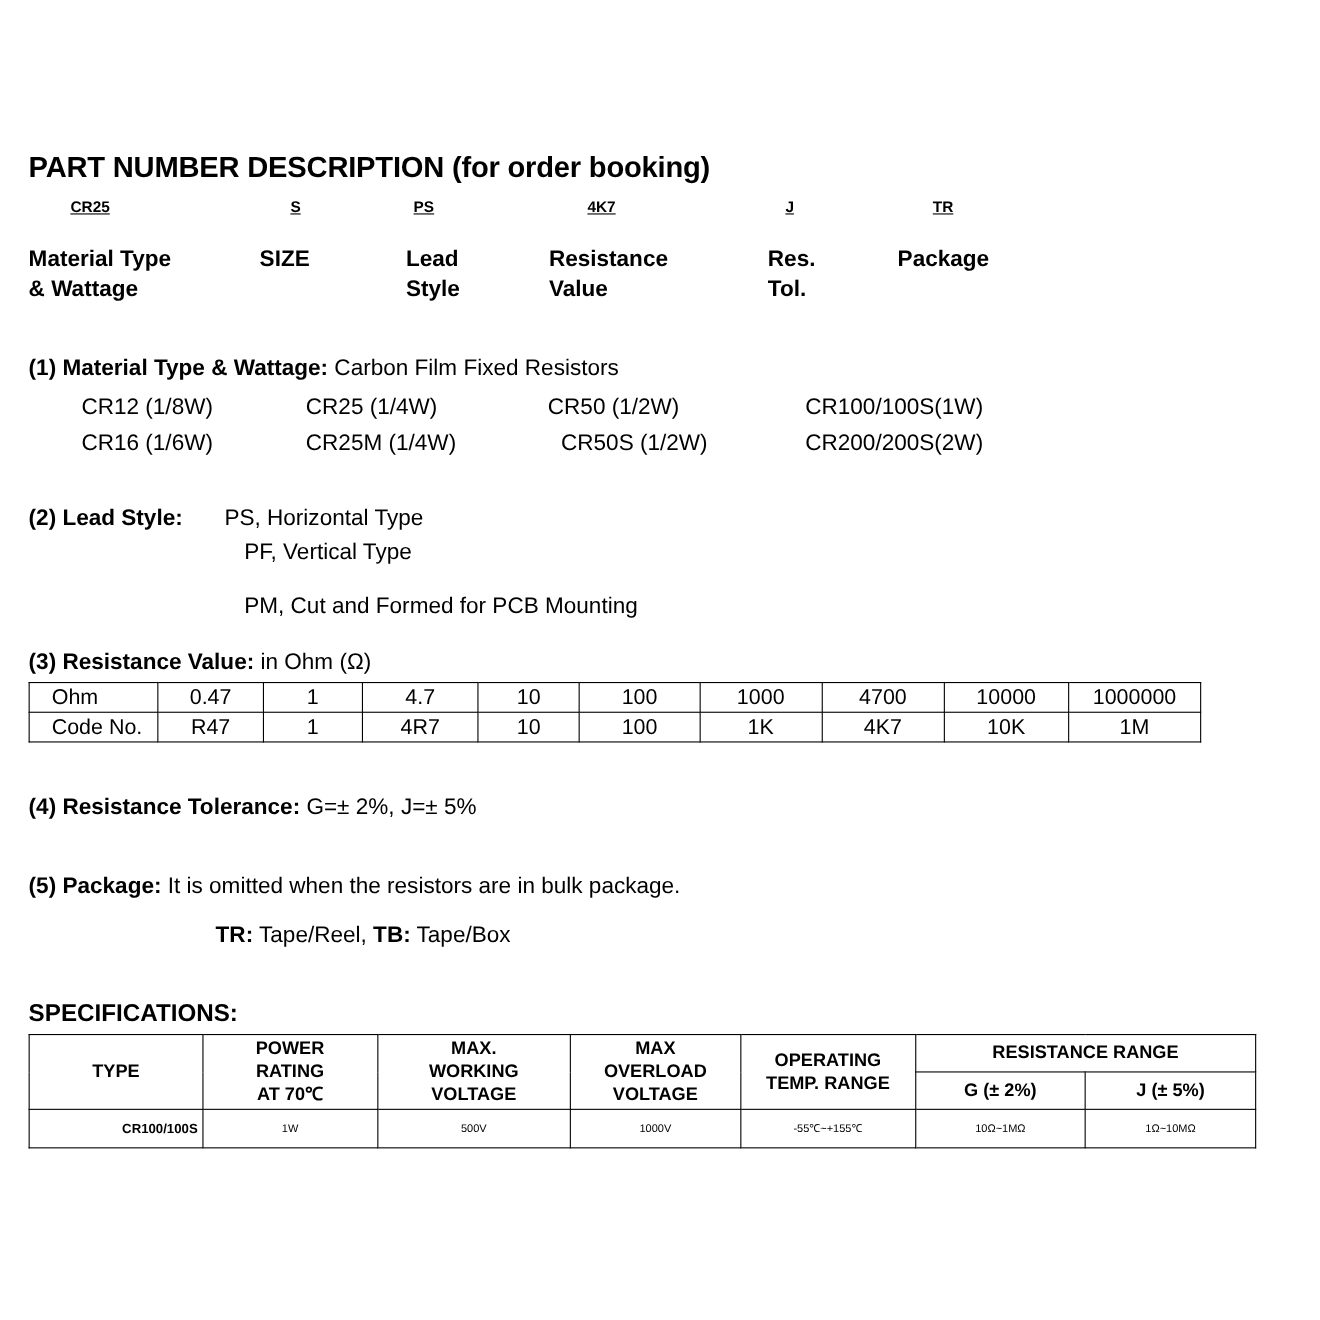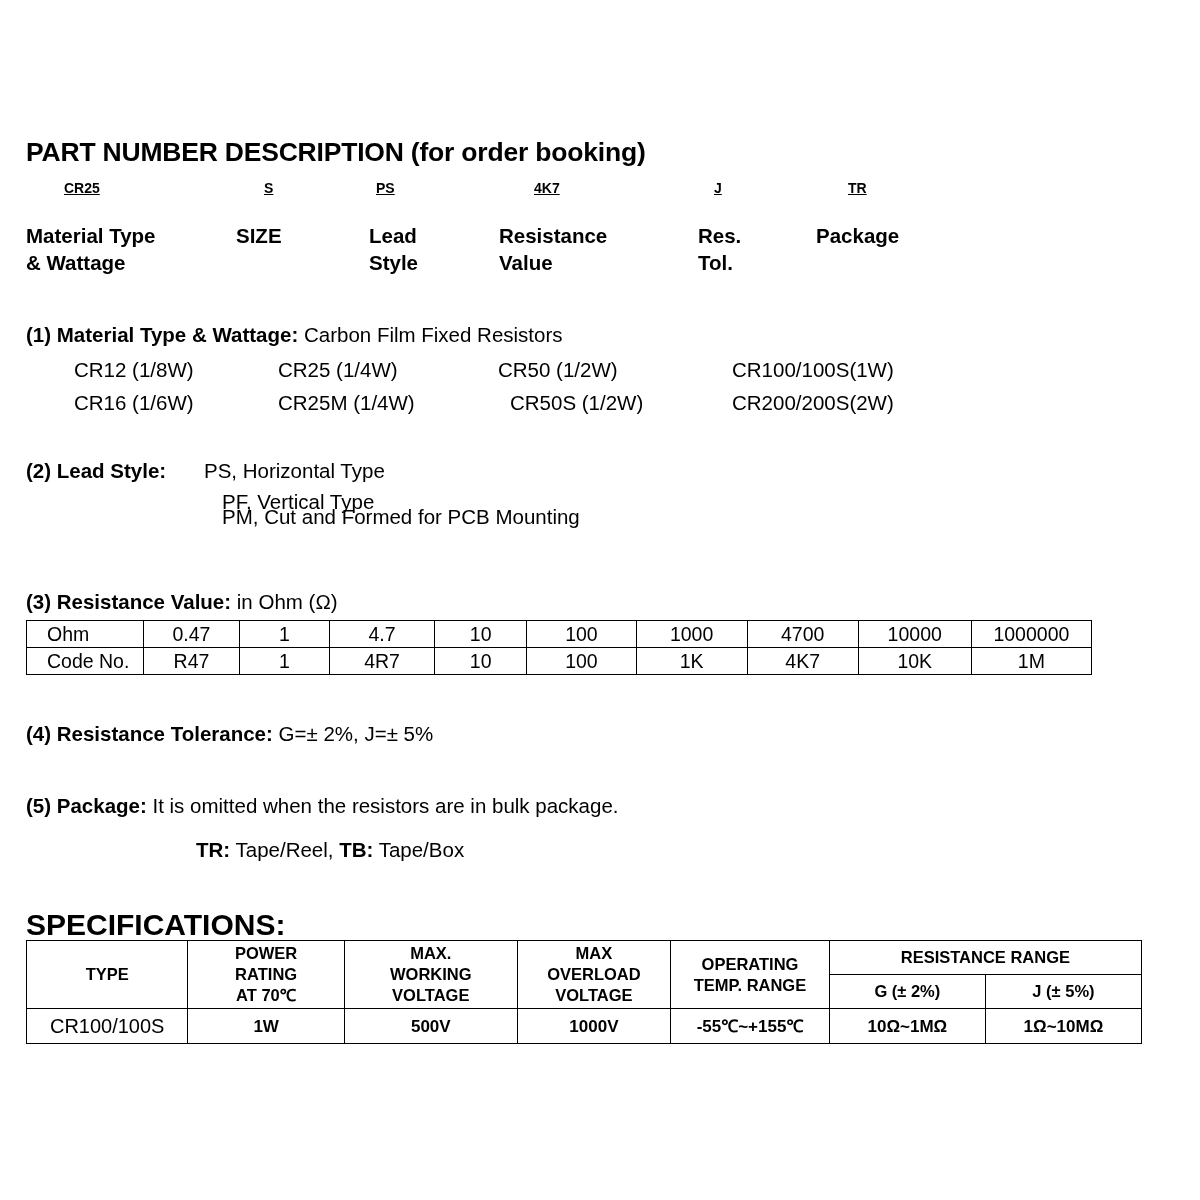--- a/index.html
+++ b/index.html
@@ -118,21 +118,21 @@
   .rv-table td.lbl {
     text-align: left;
     padding-left: 20px;
   }
 
   
   .spec-title {
     position: absolute;
     left: 26px;
     top: 908px;
-    font-size: 30px;
+    font-size: 22px;
     font-weight: bold;
   }
   .spec-table {
     position: absolute;
     left: 26px;
     top: 940px;
     border-collapse: collapse;
     width: 1116px;
     font-size: 16.5px;
     font-weight: bold;
@@ -141,27 +141,28 @@
   .spec-table th, .spec-table td {
     border: 1.5px solid #000;
     padding: 2px 4px;
     text-align: center;
     line-height: 21px;
   }
   .spec-table th {
     font-weight: bold;
   }
   .spec-table td.datacell {
-    font-weight: bold;
-    font-size: 17px;
+    font-weight: normal;
+    font-size: 10px;
     height: 30px;
   }
   .spec-table td.typecell {
-    font-weight: normal;
-    font-size: 20px;
+    font-weight: bold;
+    font-size: 12px;
+    text-align: right;
   }
 </style>
 </head>
 <body>
 
 <div class="page">
 
   <div class="pn-title">PART NUMBER DESCRIPTION (for order booking)</div>
 
   <div class="pn-row">
@@ -197,21 +198,21 @@
     <span class="mat-item" style="left:48px;  top:33px;">CR16 (1/6W)</span>
     <span class="mat-item" style="left:252px; top:33px;">CR25M (1/4W)</span>
     <span class="mat-item" style="left:484px; top:33px;">CR50S (1/2W)</span>
     <span class="mat-item" style="left:706px; top:33px;">CR200/200S(2W)</span>
   </div>
 
   <div class="sec sec-head" style="left:26px; top:459px;">(2) Lead Style:</div>
   <div class="lead-lines">
     <span class="lead-line" style="left:178px; top:0px;"> PS, Horizontal Type</span>
     <span class="lead-line" style="left:196px; top:31px;">PF, Vertical Type</span>
-    <span class="lead-line" style="left:196px; top:46px;">PM, Cut and Formed for PCB Mounting</span>
+    <span class="lead-line" style="left:196px; top:80px;">PM, Cut and Formed for PCB Mounting</span>
   </div>
 
   <div class="sec" style="left:26px; top:590px;">
     <span class="sec-head">(3) Resistance Value:</span><span class="sec-body"> in Ohm (Ω)</span>
   </div>
 
   <table class="rv-table">
     <tbody>
         <tr>
       <td class="lbl" style="width:92px;">Ohm</td>

